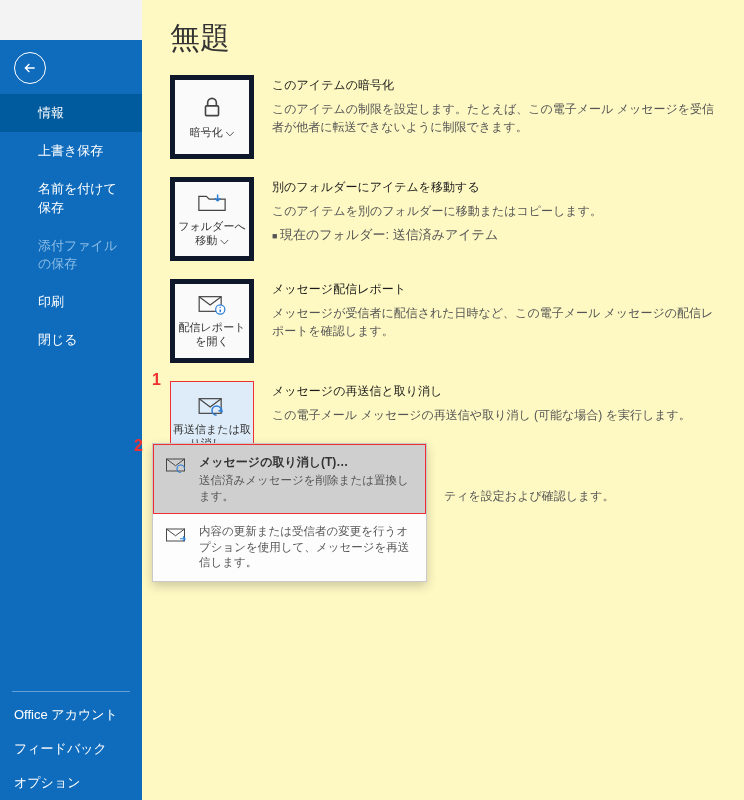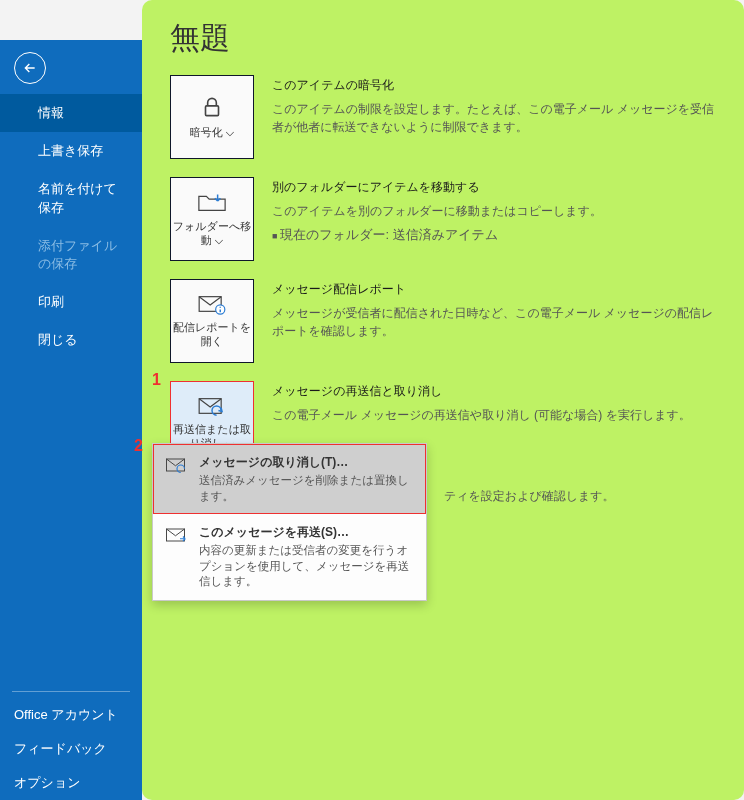--- a/index.html
+++ b/index.html
@@ -33,41 +33,40 @@
       cursor: pointer;
       line-height: 1.4;
     }
     .nav-item.active { background: #005a9e; }
     .nav-item.disabled { color: #8abce4; }
     .sidebar-spacer { flex: 1; }
     .sidebar-divider { border-top: 1px solid rgba(255,255,255,0.35); margin: 0 12px 6px 12px; }
     .nav-bottom { padding: 8px 14px 8px 14px; cursor: pointer; }
     .main {
       flex: 1;
-      background: #bef264;
+      background: #fef9c3;
       padding: 18px 28px 0 28px;
       color: #333;
       position: relative;
-      border-radius: 10px;
     }
     .page-title {
       font-size: 30px;
       font-weight: 400;
       margin-bottom: 16px;
       color: #333;
     }
     .section {
       display: flex;
       gap: 18px;
       margin-bottom: 18px;
     }
     .tile {
       width: 84px;
       height: 84px;
-      border: 1px solid #0f172a;
+      border: 5px solid #0f172a;
       background: #fafafa;
       display: flex;
       flex-direction: column;
       align-items: center;
       justify-content: center;
       font-size: 11px;
       text-align: center;
       color: #333;
       line-height: 1.25;
       cursor: pointer;
@@ -231,18 +230,17 @@
     </div>
     <div class="menu-item">
       <div class="mi-icon">
         <svg width="24" height="18" viewBox="0 0 32 24" fill="none" stroke="#444" stroke-width="1.3">
             <rect x="2" y="4" width="24" height="16"></rect>
             <path d="M2 4l12 9 12-9"></path>
             <path d="M20 17h7m0 0l-3-3m3 3l-3 3" stroke="#2b7cd3" stroke-width="1.6"></path>
           </svg>
       </div>
       <div class="mi-text">
-        <strong>このメッセージを再送(S)…</strong>
         <div>内容の更新または受信者の変更を行うオプションを使用して、メッセージを再送信します。</div>
       </div>
     </div>
   </div>
 </div>
 
 </body></html>

